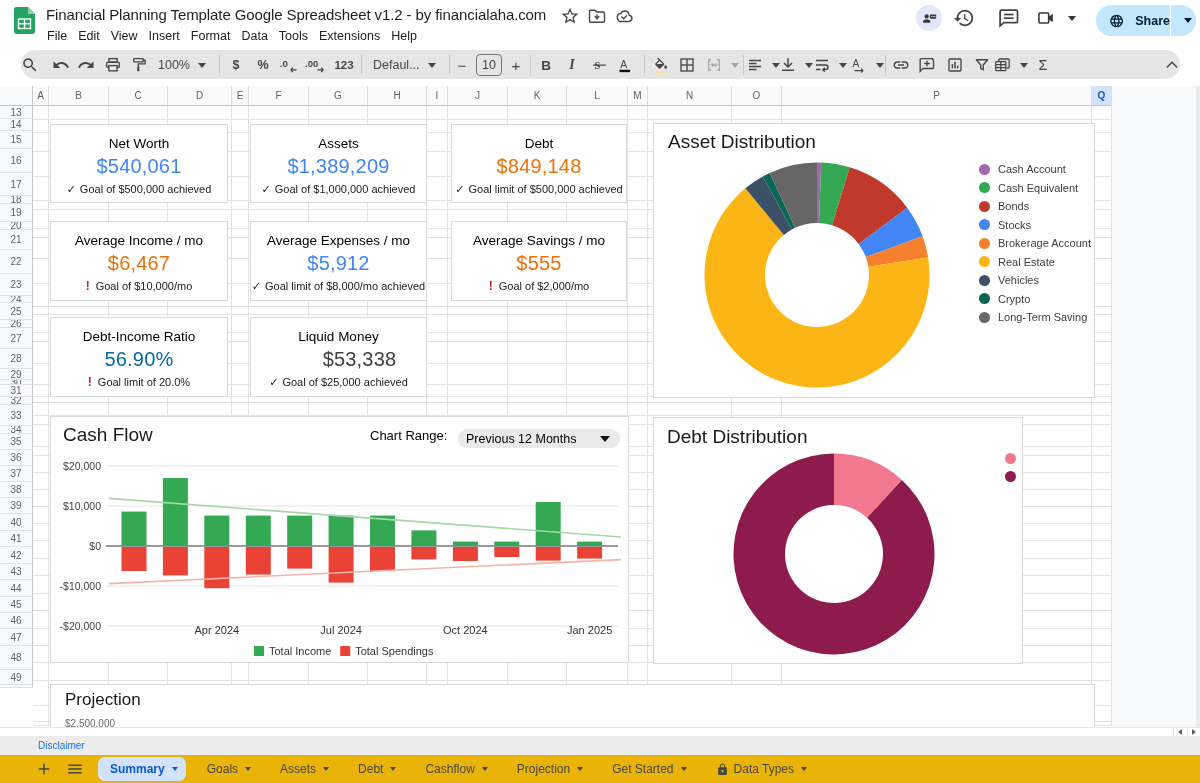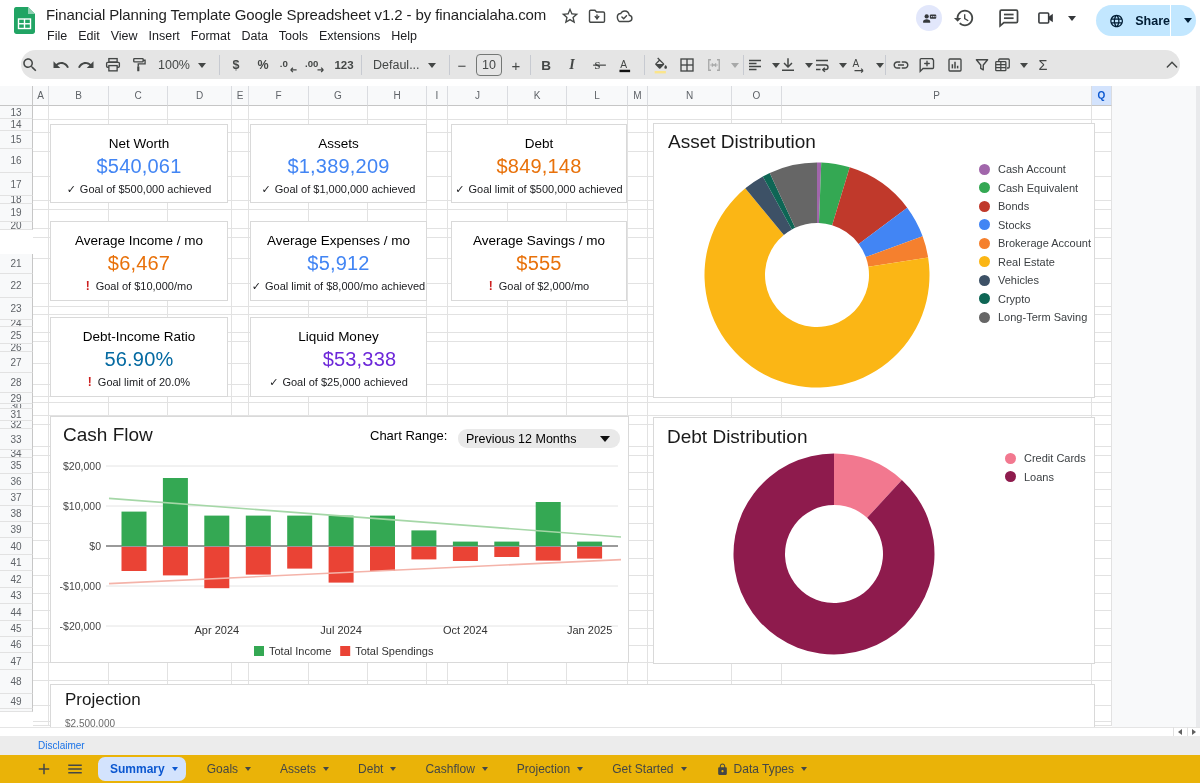--- a/index.html
+++ b/index.html
@@ -403,21 +403,21 @@
       </div>
     <div id="row-gutter" class="abs">
         <div class="row-h" style="height: 13px; border-bottom-width: 1px;">13</div>
         <div class="row-h" style="height: 12px; border-bottom-width: 1px;">14</div>
         <div class="row-h" style="height: 18px; border-bottom-width: 1px;">15</div>
         <div class="row-h" style="height: 24px; border-bottom-width: 1px;">16</div>
         <div class="row-h" style="height: 23px; border-bottom-width: 1px;">17</div>
         <div class="row-h" style="height: 8px; border-bottom-width: 1px;">18</div>
         <div class="row-h" style="height: 18px; border-bottom-width: 1px;">19</div>
         <div class="row-h" style="height: 8px; border-bottom-width: 1px;">20</div>
-        <div class="row-h" style="height: 20px; border-bottom-width: 1px; margin-top: 24px;">21</div>
+        <div class="row-h" style="height: 20px; border-bottom-width: 1px;">21</div>
         <div class="row-h" style="height: 24px; border-bottom-width: 1px;">22</div>
         <div class="row-h" style="height: 22px; border-bottom-width: 1px;">23</div>
         <div class="row-h" style="height: 7px; border-bottom-width: 1px;">24</div>
         <div class="row-h" style="height: 17px; border-bottom-width: 1px;">25</div>
         <div class="row-h" style="height: 8px; border-bottom-width: 1px;">26</div>
         <div class="row-h" style="height: 21px; border-bottom-width: 1px;">27</div>
         <div class="row-h" style="height: 20px; border-bottom-width: 1px;">28</div>
         <div class="row-h" style="height: 11px; border-bottom-width: 1px;">29</div>
         <div class="row-h" style="height: 5px; border-bottom-width: 1px;">30</div>
         <div class="row-h" style="height: 12px; border-bottom-width: 1px;">31</div>
@@ -530,21 +530,21 @@
         <div class="kpi-value" style="color: rgb(232, 113, 10);">$555</div>
         <div class="kpi-goal"><span class="goal-warn">!</span>Goal of $2,000/mo</div>
       </div>
     <div class="card kpi" style="left:50px;  top:231px; width:178px; height:80px;">
         <div class="kpi-title">Debt-Income Ratio</div>
         <div class="kpi-value" style="color: #0369a1;">56.90%</div>
         <div class="kpi-goal"><span class="goal-warn">!</span>Goal limit of 20.0%</div>
       </div>
     <div class="card kpi" style="left:250px; top:231px; width:177px; height:80px;">
         <div class="kpi-title">Liquid Money</div>
-        <div class="kpi-value" style="color: #6d28d9; margin-left: 42px;">$53,338</div>
+        <div class="kpi-value" style="color: #404040; margin-left: 42px;">$53,338</div>
         <div class="kpi-goal"><span class="goal-check">✓</span>Goal of $25,000 achieved</div>
       </div>
 
     <div class="card" id="asset-card" style="left:653px; top:37px; width:442px; height:275px;">
       <div class="chart-title" style="left:14px; top:7px;">Asset Distribution</div>
       <svg id="asset-donut" class="abs" style="left:0; top:0;" width="442" height="275">
           <path d="M163.00,38.50 A112.5,112.5 0 0 1 167.24,38.58 L164.96,99.04 A52,52 0 0 0 163.00,99.00 Z" fill="#a166ab"></path>
           <path d="M167.24,38.58 A112.5,112.5 0 0 1 195.74,43.37 L178.13,101.25 A52,52 0 0 0 164.96,99.04 Z" fill="#34a853"></path>
           <path d="M195.74,43.37 A112.5,112.5 0 0 1 253.18,83.74 L204.68,119.91 A52,52 0 0 0 178.13,101.25 Z" fill="#c0392b"></path>
           <path d="M253.18,83.74 A112.5,112.5 0 0 1 268.61,112.23 L211.81,133.08 A52,52 0 0 0 204.68,119.91 Z" fill="#4285f4"></path>
@@ -637,21 +637,21 @@
           <text x="290.1" y="216.5" text-anchor="middle" font-size="11" fill="#333" font-family="Liberation Sans, sans-serif">Jul 2024</text>
           <text x="414.36" y="216.5" text-anchor="middle" font-size="11" fill="#333" font-family="Liberation Sans, sans-serif">Oct 2024</text>
           <text x="538.62" y="216.5" text-anchor="middle" font-size="11" fill="#333" font-family="Liberation Sans, sans-serif">Jan 2025</text>
           <rect x="203" y="229" width="10" height="10" fill="#34a853"></rect>
           <text x="218" y="238" font-size="11" fill="#333" font-family="Liberation Sans, sans-serif">Total Income</text>
           <rect x="289.2" y="229" width="10" height="10" fill="#ea4335"></rect>
           <text x="304.2" y="238" font-size="11" fill="#333" font-family="Liberation Sans, sans-serif">Total Spendings</text>
         </svg>
     </div>
 
-    <div class="card" id="debt-card" style="left:653px; top:331px; width:442px; height:247px;">
+    <div class="card" id="debt-card" style="left:653px; top:331px; width:370px; height:247px;">
       <div class="chart-title" style="left:13px; top:8px;">Debt Distribution</div>
       <svg id="debt-donut" class="abs" style="left:0; top:0;" width="442" height="247">
           <path d="M180.00,35.50 A100.5,100.5 0 0 1 247.87,61.88 L213.09,99.86 A49,49 0 0 0 180.00,87.00 Z" fill="#f2788f"></path>
           <path d="M247.87,61.88 A100.5,100.5 0 1 1 180.00,35.50 L180.00,87.00 A49,49 0 1 0 213.09,99.86 Z" fill="#8e1b4d"></path>
         </svg>
       <div id="debt-legend" class="legend-col" style="left:351px; top:31px;">
           <div class="legend-item">
             <span class="legend-dot" style="background: rgb(242, 120, 143);"></span>
             <span class="legend-text">Credit Cards</span>
           </div>

